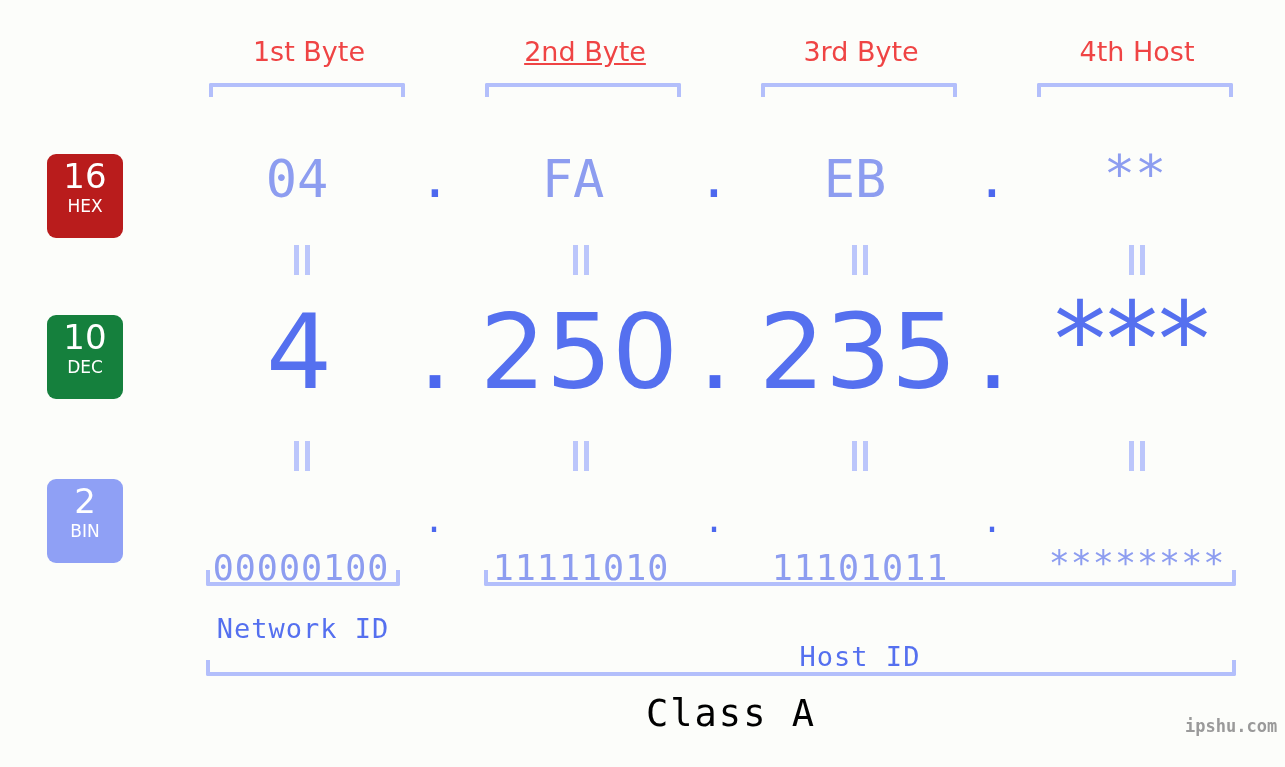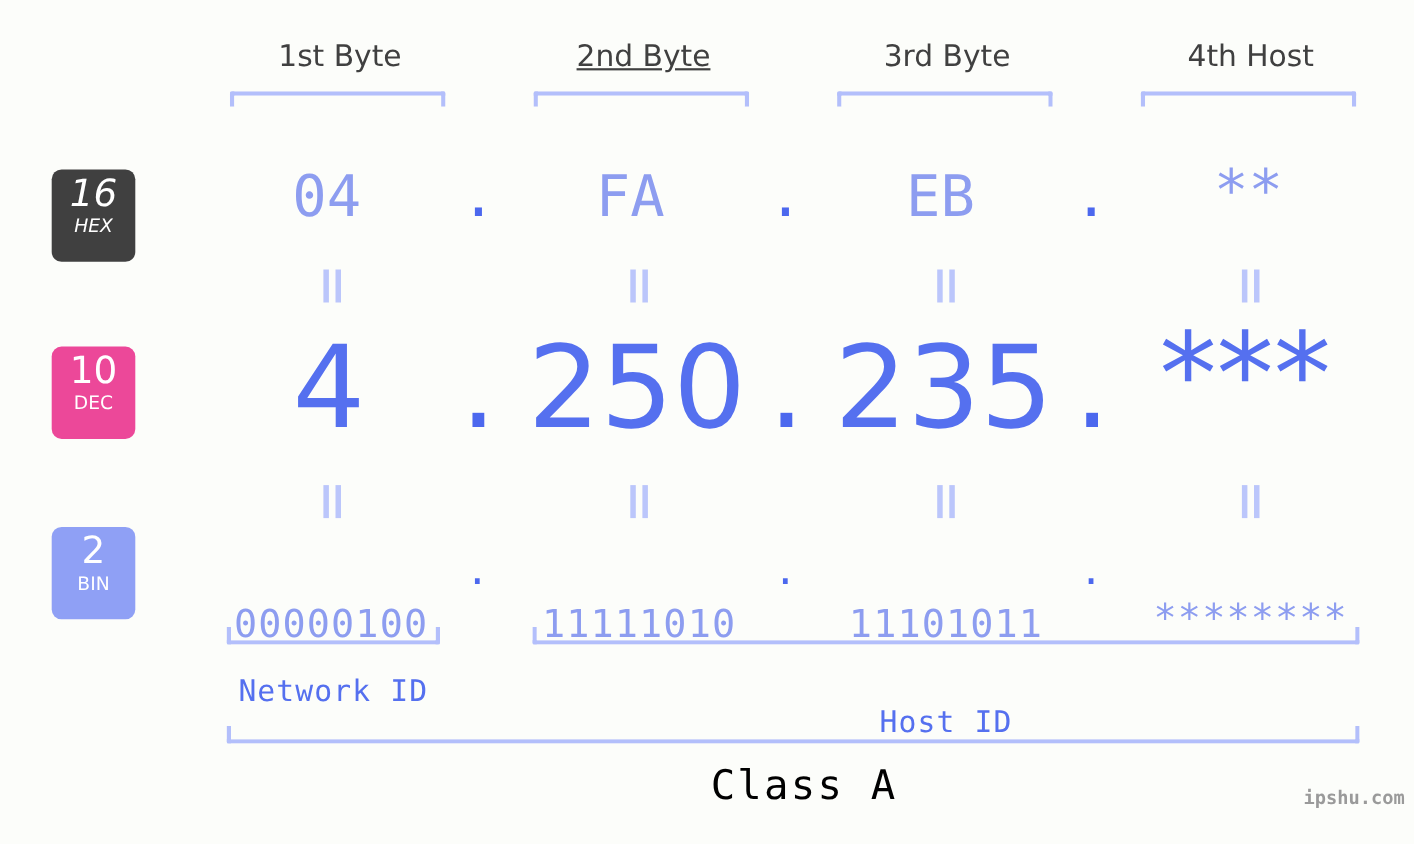--- a/index.html
+++ b/index.html
@@ -21,21 +21,21 @@
     width: 1285px;
     height: 767px;
   }
 
   .abs { position: absolute; }
 
   
   .byte-label {
     font-family: "DejaVu Sans", sans-serif;
     font-size: 27px;
-    color: #404040;
+    color: #ef4444;
     text-align: center;
     white-space: nowrap;
     letter-spacing: 0px;
   }
 
   
   .bracket-down {
     border-top: 4px solid #b3bffb;
     border-left: 4px solid #b3bffb;
     border-right: 4px solid #b3bffb;
@@ -67,22 +67,22 @@
     line-height: 36px;
     font-weight: 400;
     font-family: "DejaVu Sans", sans-serif;
   }
   .badge .rad {
     display: block;
     font-size: 17px;
     line-height: 25px;
     font-family: "DejaVu Sans", sans-serif;
   }
-  #badge-hex { background: #404040; height: 84px; font-style: italic; }
-  #badge-dec { background: #ec4899; height: 84px; }
+  #badge-hex { background: #b91c1c; height: 84px; }
+  #badge-dec { background: #15803d; height: 84px; }
   #badge-bin { background: #8fa0f5; height: 84px; }
 
   
   .hex-val {
     font-family: "DejaVu Sans Mono", monospace;
     font-size: 52px;
     color: #8d9df0;
     text-align: center;
     white-space: nowrap;
     line-height: 56px;

